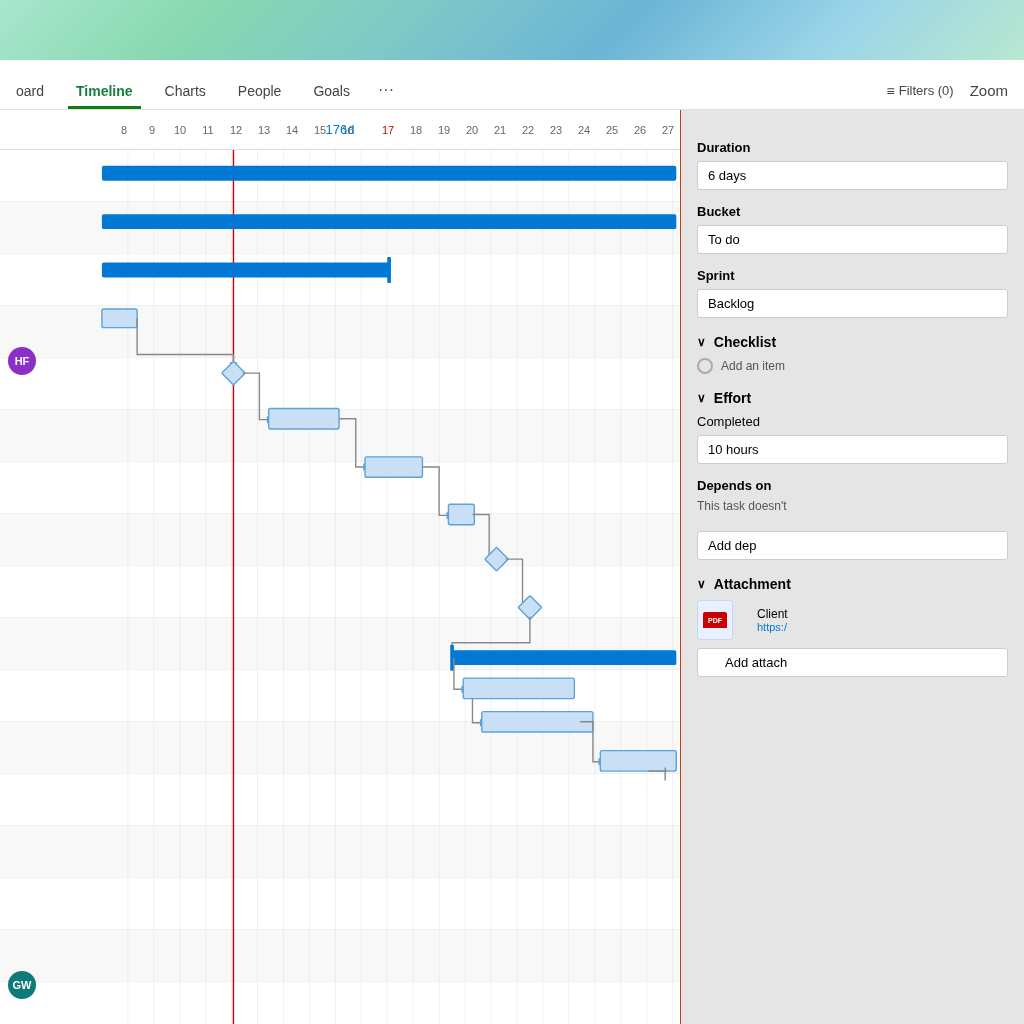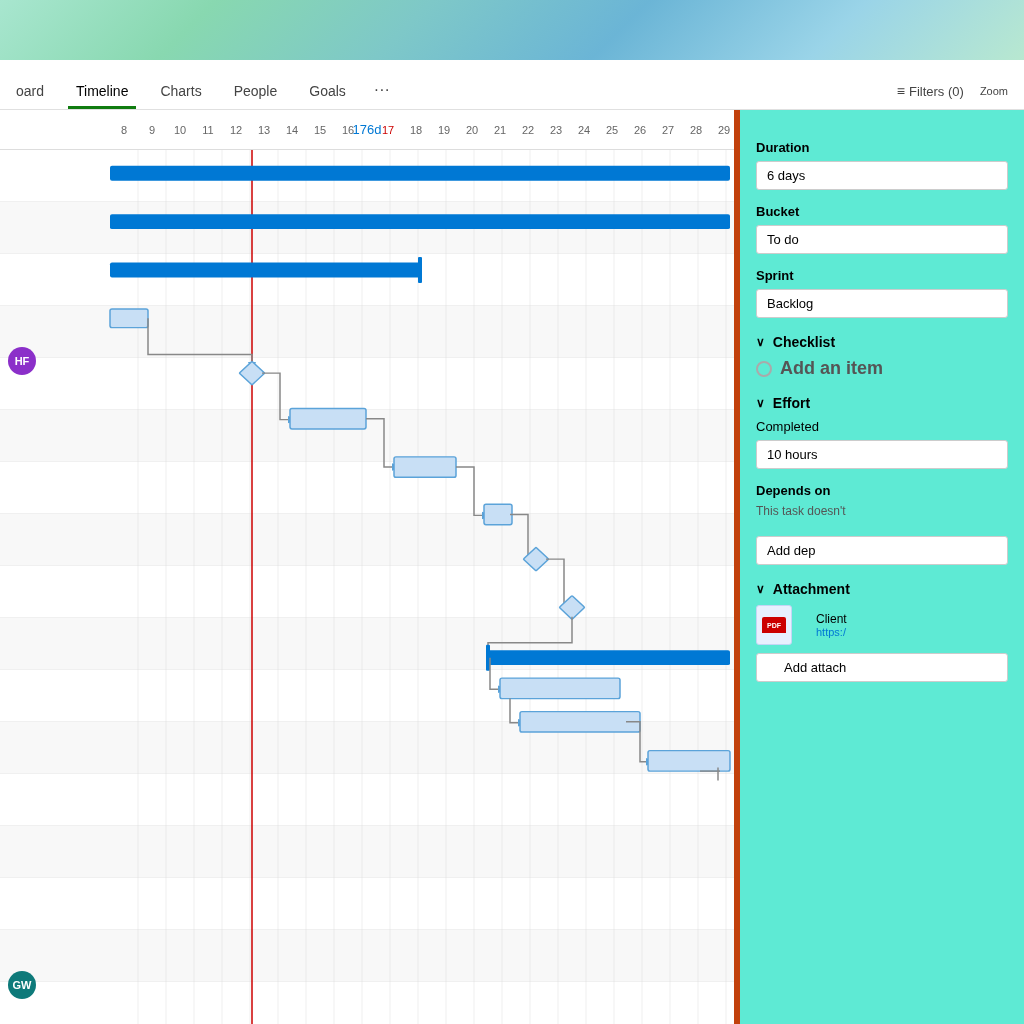--- a/index.html
+++ b/index.html
@@ -31,22 +31,22 @@
     .nav-tab {
       padding: 8px 16px 10px;
       font-size: 14px;
       color: #444;
       cursor: pointer;
       position: relative;
       white-space: nowrap;
     }
 
     .nav-tab.active {
-      font-weight: 400;
-      color: #000000;
+      font-weight: 700;
+      color: #15803d;
     }
 
     .nav-tab.active::after {
       content: '';
       position: absolute;
       bottom: 0;
       left: 8px;
       right: 8px;
       height: 3px;
       background: #107c10;
@@ -70,21 +70,21 @@
     .filter-btn {
       font-size: 13px;
       color: #444;
       cursor: pointer;
       display: flex;
       align-items: center;
       gap: 4px;
     }
 
     .zoom-btn {
-      font-size: 11px;
+      font-size: 15px;
       color: #444;
       cursor: pointer;
     }
 
     
     .main-area {
       position: absolute;
       top: 110px;
       left: 0;
       right: 0;
@@ -166,23 +166,23 @@
       align-items: center;
       justify-content: center;
       font-size: 11px;
       font-weight: 700;
       color: #fff;
       z-index: 5;
     }
 
     
     .right-panel {
-      width: 290px;
-      background: #5eead4;
-      border-left: 6px solid #c2410c;
+      width: 344px;
+      background: #e5e5e5;
+      border-left: 1px solid #c2410c;
       padding: 16px;
       overflow-y: auto;
       flex-shrink: 0;
     }
 
     .panel-field-label {
       font-size: 13px;
       font-weight: 700;
       color: #000;
       margin-bottom: 6px;
@@ -224,23 +224,22 @@
 
     .checklist-circle {
       width: 16px;
       height: 16px;
       border-radius: 50%;
       border: 2px solid #aaa;
       flex-shrink: 0;
     }
 
     .checklist-text {
-      font-size: 18px;
+      font-size: 12px;
       color: #555;
-      font-weight: bold;
     }
 
     .add-dep-btn {
       border: 1px solid #ccc;
       border-radius: 3px;
       padding: 6px 10px;
       font-size: 13px;
       color: #000;
       background: #fff;
       width: 100%;

